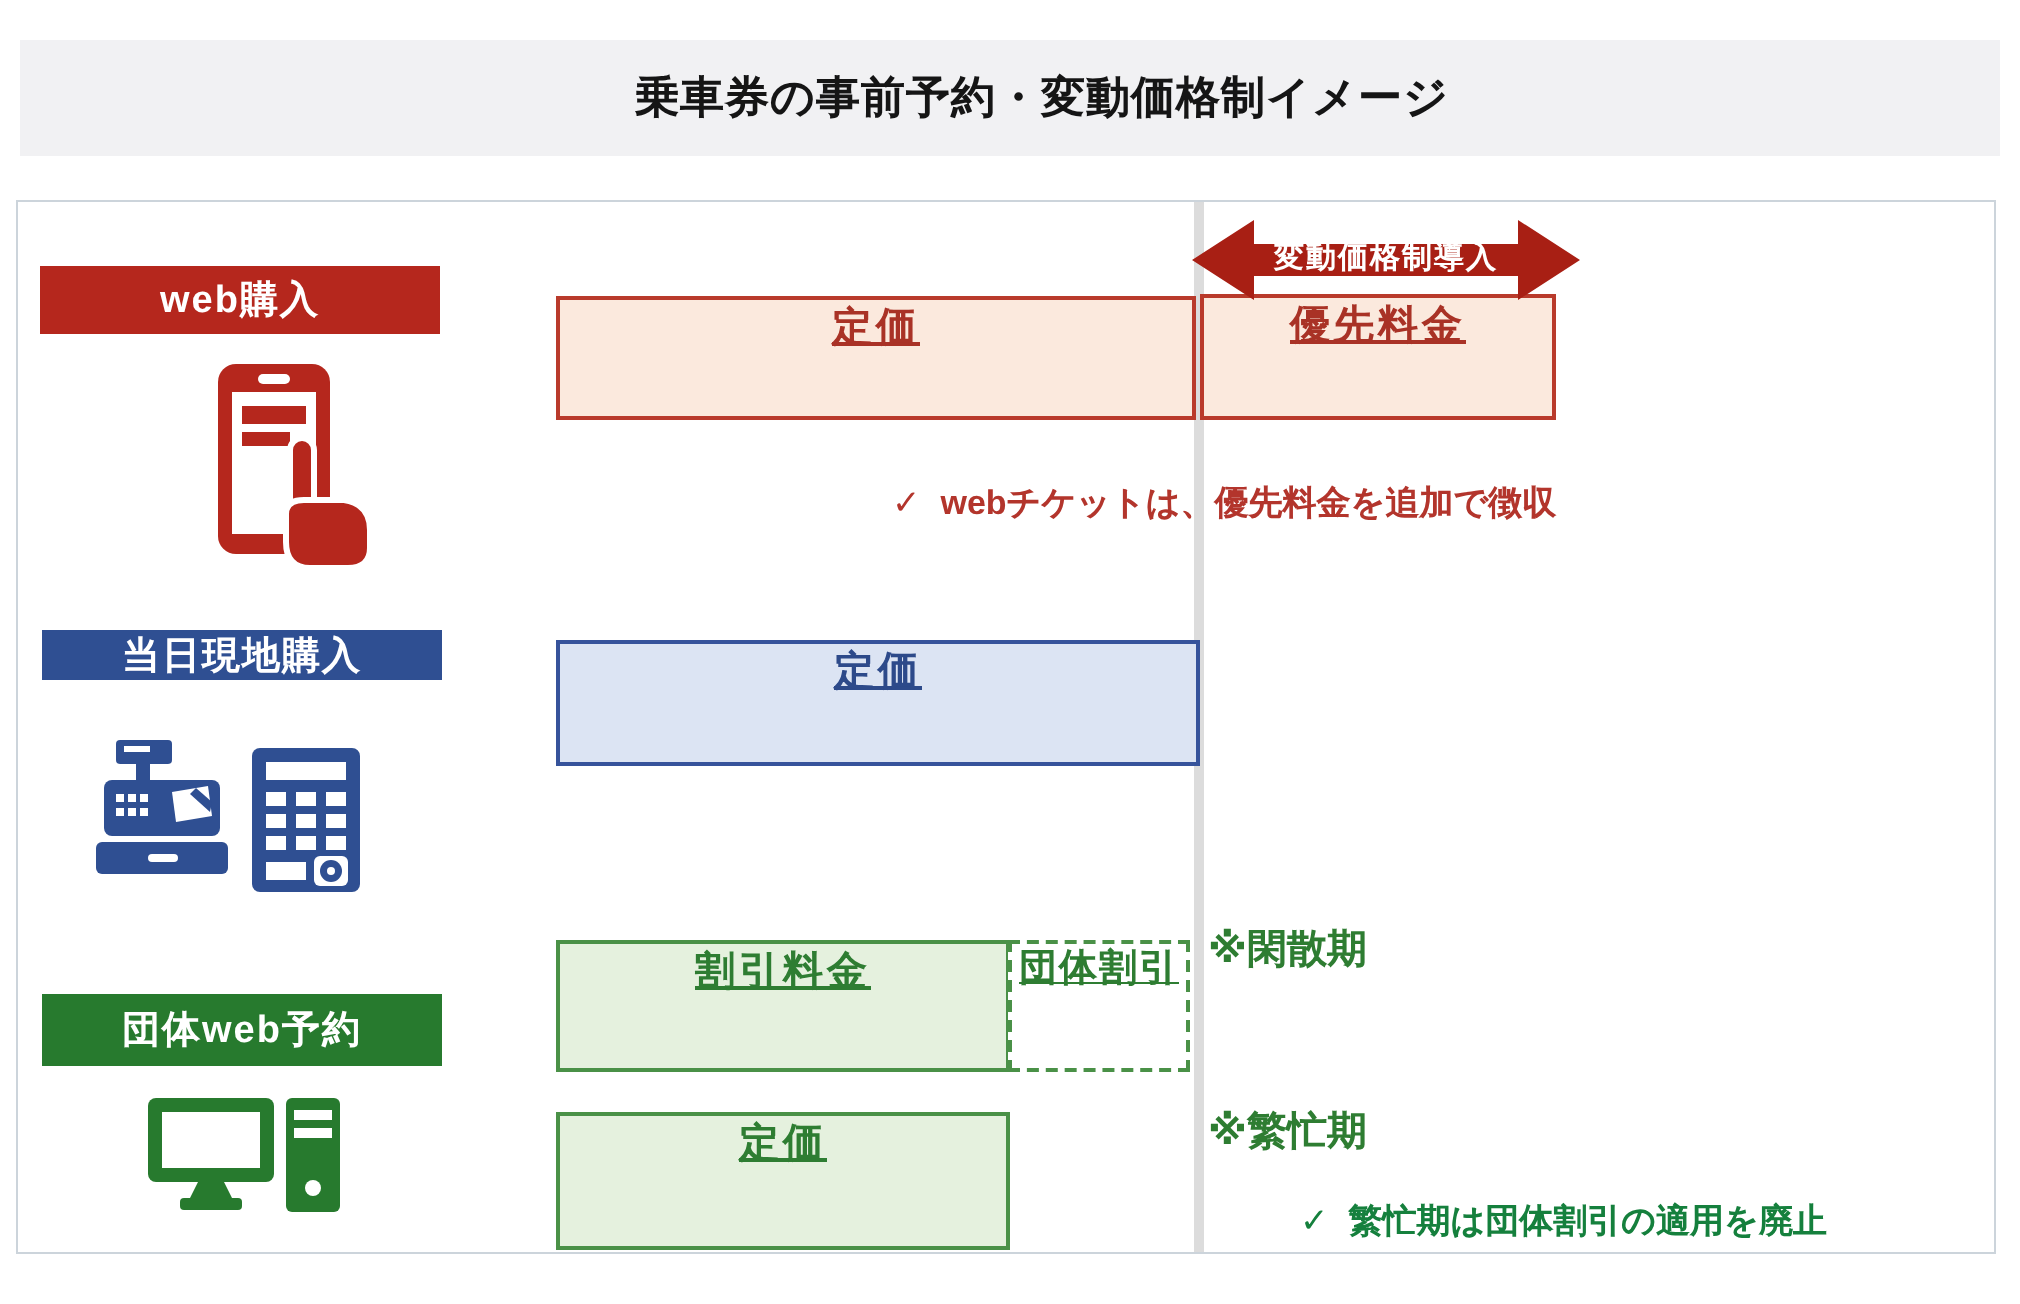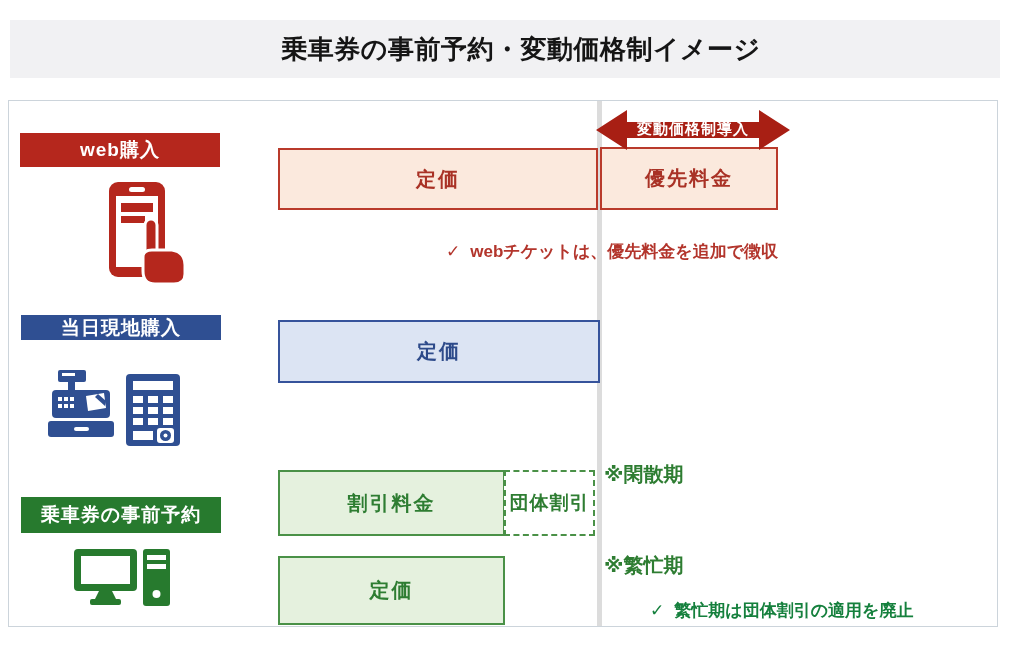--- a/index.html
+++ b/index.html
@@ -14,21 +14,21 @@
   }
   
   .title-band {
     position: absolute;
     left: 10px; top: 20px;
     width: 990px; height: 58px;
     background: #f1f1f3;
     display: flex; align-items: center; justify-content: center;
   }
   .title-band h1 {
-    font-size: 26px;
+    font-size: 22px;
     font-weight: bold;
     color: #151515;
     letter-spacing: 0.5px;
     margin-left: 32px;
   }
   
   .panel {
     position: absolute;
     left: 8px; top: 100px;
     width: 990px; height: 527px;
@@ -55,24 +55,25 @@
   .cat-onsite { left: 21px; top: 315px; height: 25px; background: #2f4f92; }
   .cat-group  { left: 21px; top: 497px; height: 36px; background: #277a2e; }
   
   .icon-wrap { position: absolute; }
   .icon-phone    { left: 92px;  top: 181px; width: 96px;  height: 110px; }
   .icon-machines { left: 48px;  top: 370px; width: 138px; height: 78px;  }
   .icon-computer { left: 74px;  top: 549px; width: 97px;  height: 58px;  }
   
   .pricebox {
     position: absolute;
-    display: flex; align-items: center; justify-content: center;
+    display: flex; justify-content: center;
     font-weight: bold;
     font-size: 20px;
     letter-spacing: 2px;
+    text-decoration: underline;
   }
   .box-red   { background: #fbe9dd; border: 2px solid #b93a2b; color: #a93226; }
   .box-blue  { background: #dce4f3; border: 2px solid #36539b; color: #2d4a8a; }
   .box-green { background: #e5f1de; border: 2px solid #4a9147; color: #2e7d32; }
   .box-dashed {
     background: #ffffff;
     border: 2px dashed #4a9147;
     color: #2e7d32;
     flex-direction: row;
     line-height: 26px;
@@ -215,21 +216,21 @@
         <circle cx="117.5" cy="65.5" r="2" fill="#ffffff"></circle>
       </g>
     </svg>
   </div>
 
   <div class="pricebox box-blue box-teika-blue">
     <span>定価</span>
   </div>
 
   <div class="cat-label cat-group">
-    <span>乗車券の事前予約</span>
+    <span>団体web予約</span>
   </div>
 
   <div class="icon-wrap icon-computer">
     <svg viewBox="0 0 97 58" width="97" height="58" aria-hidden="true">
       <rect x="0" y="0" width="63" height="42" rx="4" fill="#277a2e"></rect>
       <rect x="7" y="7" width="49" height="28" fill="#ffffff"></rect>
       <polygon points="25,42 38,42 42,50 21,50" fill="#277a2e"></polygon>
       <rect x="16" y="50" width="31" height="6" rx="2" fill="#277a2e"></rect>
       <rect x="69" y="0" width="27" height="57" rx="3" fill="#277a2e"></rect>
       <rect x="73" y="6" width="19" height="5" fill="#ffffff"></rect>

